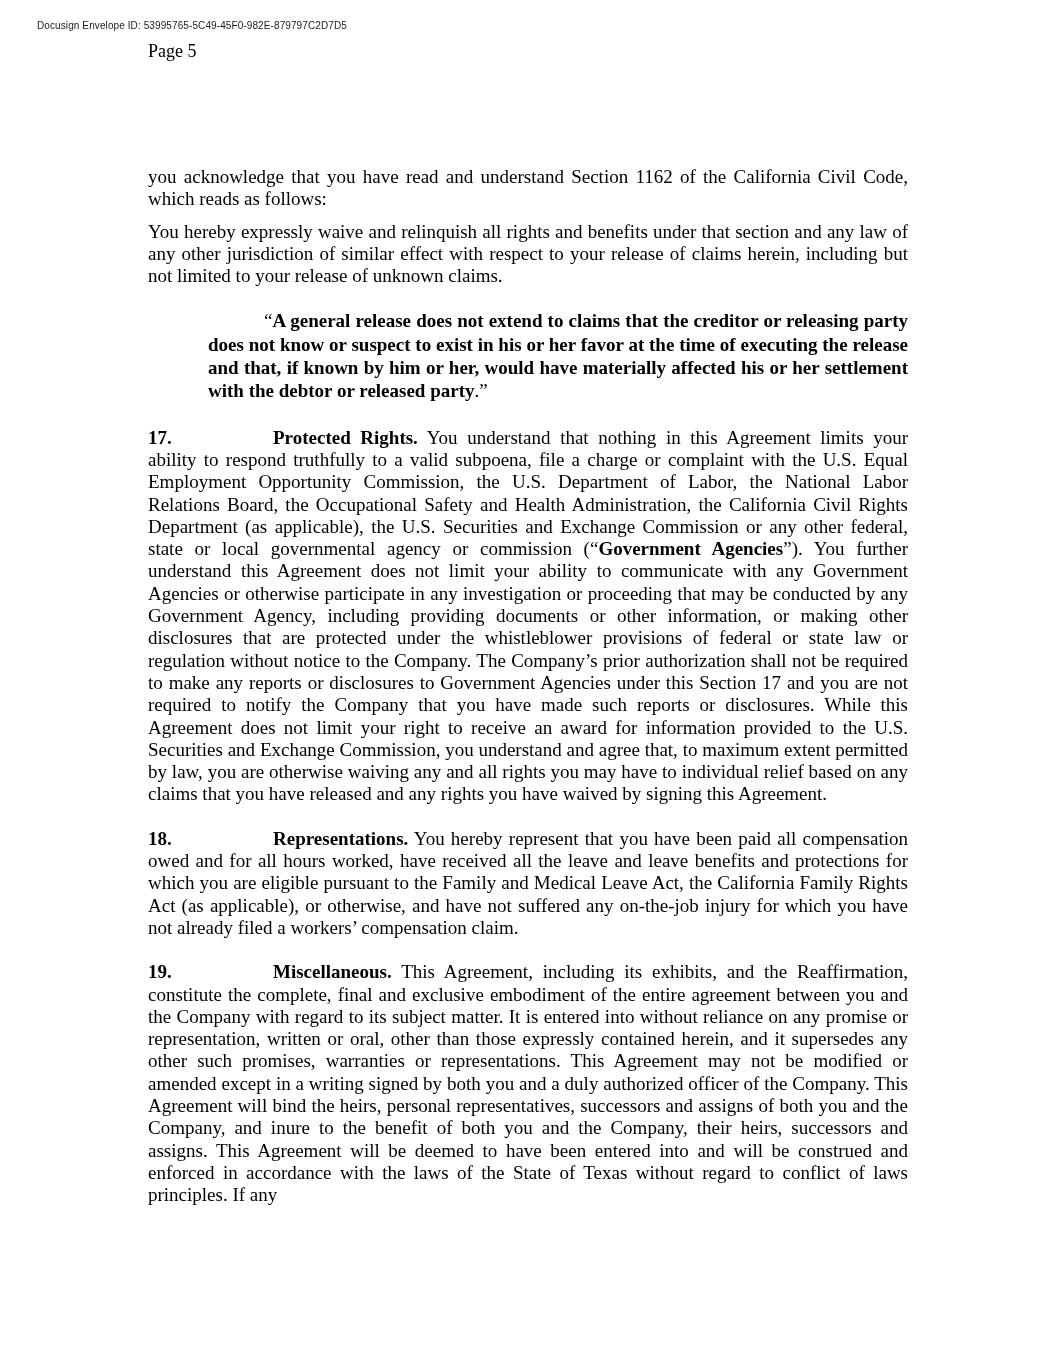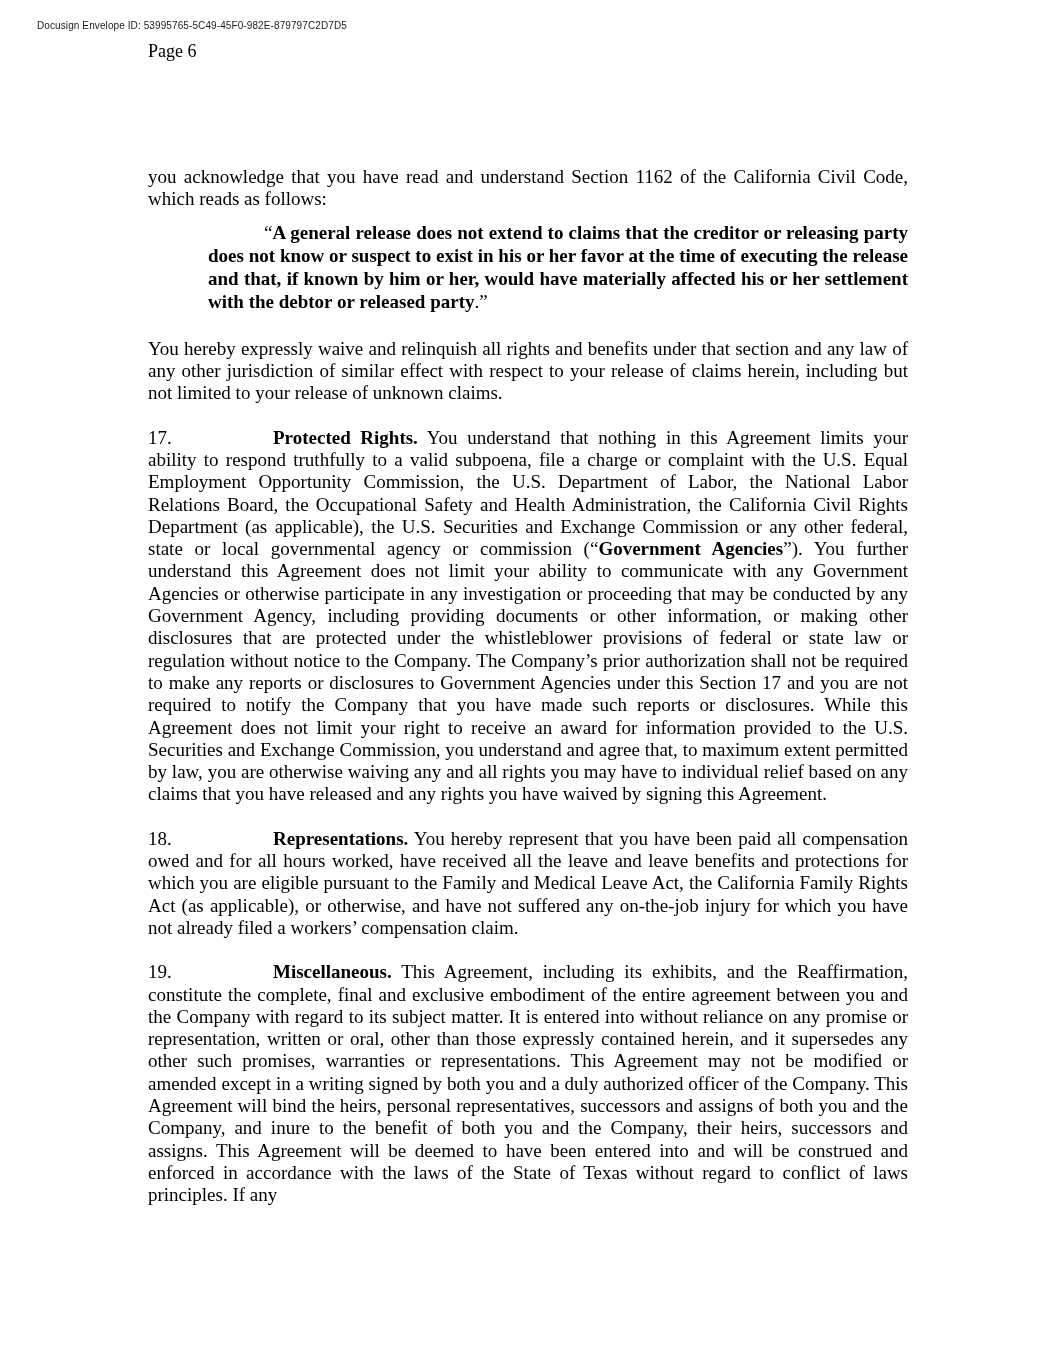--- a/index.html
+++ b/index.html
@@ -45,40 +45,40 @@
   p.intro { margin-bottom: 10px; }
   p.quote {
     margin-left: 60px;
     text-indent: 56px;
     margin-bottom: 24px;
     line-height: 23.3px;
   }
   .sec-num {
     display: inline-block;
     width: 125px;
-    font-weight: normal;
+    font-weight: bold;
   }
   b { font-weight: bold; }
 </style>
 </head>
 <body>
 
 <div class="page">
 
   <div class="docusign-header">Docusign Envelope ID: 53995765-5C49-45F0-982E-879797C2D7D5</div>
 
-  <div class="page-number">Page 6</div>
+  <div class="page-number">Page 5</div>
 
   <div class="body-text">
 
     <p class="para intro">you acknowledge that you have read and understand Section 1162 of the California Civil Code, which reads as follows:</p>
 
+    <p class="para">You hereby expressly waive and relinquish all rights and benefits under that section and any law of any other jurisdiction of similar effect with respect to your release of claims herein, including but not limited to your release of unknown claims.</p>
+
     <p class="para quote"><span>“</span><b>A general release does not extend to claims that the creditor or releasing party does not know or suspect to exist in his or her favor at the time of executing the release and that, if known by him or her, would have materially affected his or her settlement with the debtor or released party</b><span>.”</span></p>
-
-    <p class="para">You hereby expressly waive and relinquish all rights and benefits under that section and any law of any other jurisdiction of similar effect with respect to your release of claims herein, including but not limited to your release of unknown claims.</p>
 
     <p class="para"><span class="sec-num">17.</span><span><b>Protected Rights.</b><span>  You understand that nothing in this Agreement limits your ability to respond truthfully to a valid subpoena, file a charge or complaint with the U.S. Equal Employment Opportunity Commission, the U.S. Department of Labor, the National Labor Relations Board, the Occupational Safety and Health Administration, the California Civil Rights Department (as applicable), the U.S. Securities and Exchange Commission or any other federal, state or local governmental agency or commission (“</span><b>Government Agencies</b><span>”).  You further understand this Agreement does not limit your ability to communicate with any Government Agencies or otherwise participate in any investigation or proceeding that may be conducted by any Government Agency, including providing documents or other information, or making other disclosures that are protected under the whistleblower provisions of federal or state law or regulation without notice to the Company. The Company’s prior authorization shall not be required to make any reports or disclosures to Government Agencies under this Section 17 and you are not required to notify the Company that you have made such reports or disclosures.   While this Agreement does not limit your right to receive an award for information provided to the U.S. Securities and Exchange Commission, you understand and agree that, to maximum extent permitted by law, you are otherwise waiving any and all rights you may have to individual relief based on any claims that you have released and any rights you have waived by signing this Agreement.</span></span></p>
 
     <p class="para"><span class="sec-num">18.</span><span><b>Representations.</b><span>  You hereby represent that you have been paid all compensation owed and for all hours worked, have received all the leave and leave benefits and protections for which you are eligible pursuant to the Family and Medical Leave Act, the California Family Rights Act (as applicable), or otherwise, and have not suffered any on-the-job injury for which you have not already filed a workers’ compensation claim.</span></span></p>
 
     <p class="para"><span class="sec-num">19.</span><span><b>Miscellaneous.</b><span>  This Agreement, including its exhibits, and the Reaffirmation, constitute the complete, final and exclusive embodiment of the entire agreement between you and the Company with regard to its subject matter.  It is entered into without reliance on any promise or representation, written or oral, other than those expressly contained herein, and it supersedes any other such promises, warranties or representations.  This Agreement may not be modified or amended except in a writing signed by both you and a duly authorized officer of the Company.  This Agreement will bind the heirs, personal representatives, successors and assigns of both you and the Company, and inure to the benefit of both you and the Company, their heirs, successors and assigns. This Agreement will be deemed to have been entered into and will be construed and enforced in accordance with the laws of the State of Texas without regard to conflict of laws principles. If any</span></span></p>
 
   </div>
 </div>
 

